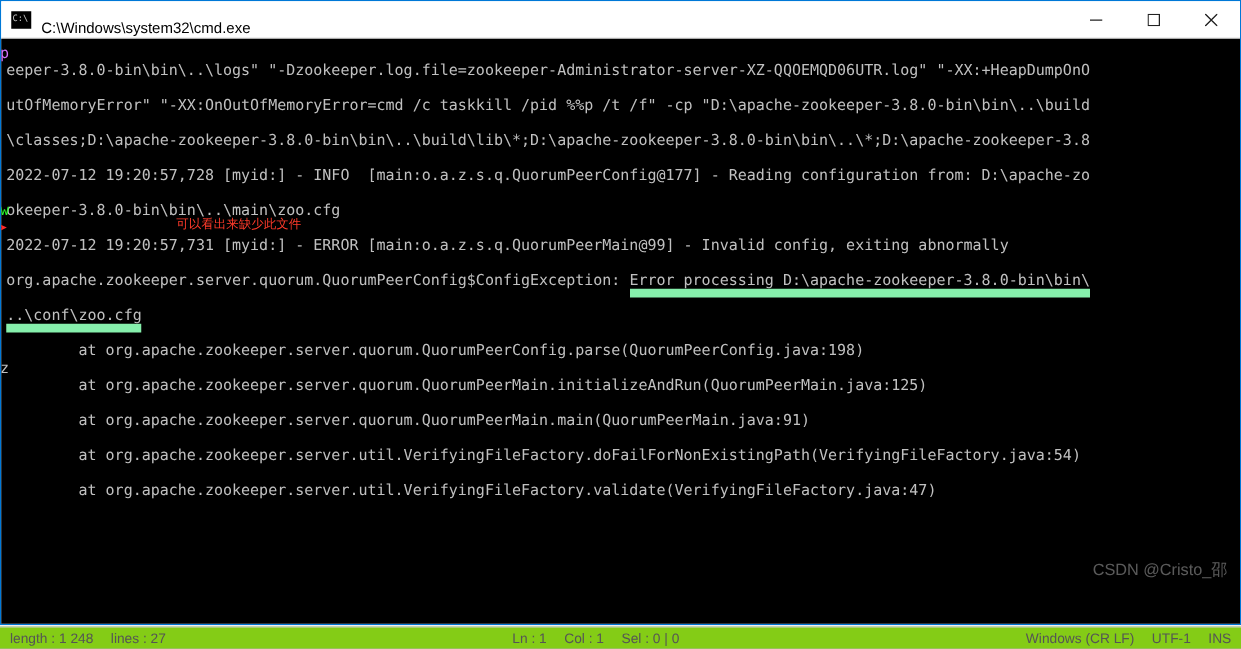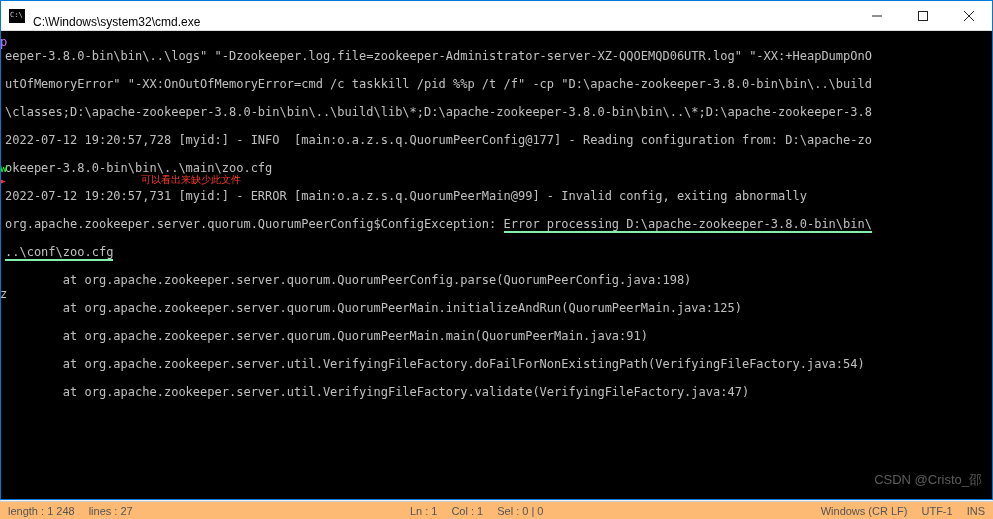--- a/index.html
+++ b/index.html
@@ -70,49 +70,49 @@
     font-size: 12px;
     line-height: 14px;
     padding: 4px 2px 2px 4px;
     overflow: hidden;
     white-space: pre-wrap;
     word-break: break-all;
     position: relative;
   }
   .terminal .line { display: block; }
   .underline-red {
-    border-bottom: 2px solid #86efac;
+    border-bottom: 7px solid #86efac;
     padding-bottom: 0;
   }
   .arrow-col { color: #ff2a2a; position: absolute; left: -2px; }
   .left-gutter-p { color: #d573ff; position: absolute; left: -1px; }
   .left-gutter-w { color: #2aff2a; position: absolute; left: -1px; }
   .left-gutter-z { color: #c0c0c0; position: absolute; left: -1px; }
   .annot {
     color: #ff3a2a;
     font-size: 10px;
     font-family: "Microsoft YaHei","SimSun",sans-serif;
     position: absolute;
   }
   .watermark {
     position: absolute;
     right: 10px;
-    bottom: 12px;
+    bottom: 36px;
     color: rgba(200,200,200,0.45);
     font-size: 13px;
     font-family: "Segoe UI", sans-serif;
     pointer-events: none;
   }
   .statusbar {
     position: absolute;
     bottom: 0;
     left: 0;
     right: 0;
     height: 18px;
-    background: #fdba74;
+    background: #84cc16;
     border-top: 1px solid #d0d0d0;
     display: flex;
     align-items: center;
     font-size: 11px;
     color: #555;
     padding: 0 8px;
     gap: 14px;
     font-family: "Segoe UI", sans-serif;
   }
   .statusbar .spacer { flex: 1; }

